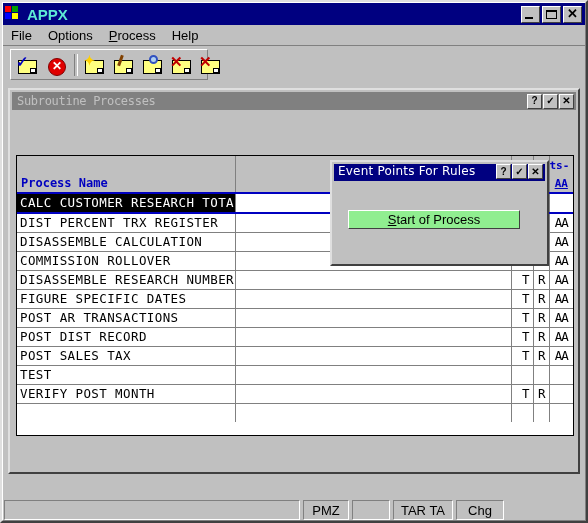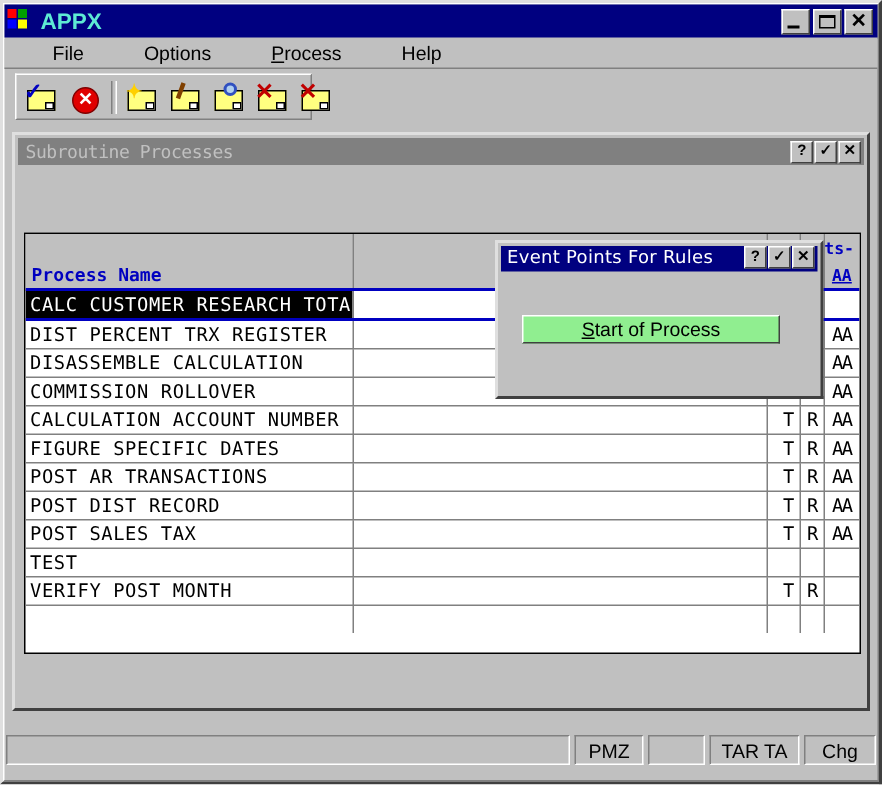--- a/index.html
+++ b/index.html
@@ -109,21 +109,20 @@
     display: flex;
     align-items: center;
     box-sizing: border-box;
     border-bottom: 1px solid #808080;
   }
   .menu-item {
     padding: 1px 8px;
     font-size: 13px;
     color: #000;
     white-space: nowrap;
-    margin-left: 24px;
   }
   .menu-item u { text-decoration: underline; }
 
   
   .toolbar {
     position: absolute;
     left: 10px; top: 49px;
     width: 198px; height: 31px;
     background: #c0c0c0;
     border-top: 1px solid #ffffff;
@@ -374,22 +373,22 @@
     font-size: 13px;
     color: #000000;
     line-height: 17px;
     font-family: "Liberation Sans", sans-serif;
   }
   .dlg-btn-green u { text-decoration: underline; }
 
   
   .statusbar {
     position: absolute;
-    left: 4px; bottom: 12px;
-    width: 580px; height: 22px;
+    left: 4px; bottom: 2px;
+    width: 500px; height: 22px;
     display: flex;
     align-items: center;
     box-sizing: border-box;
   }
   .sb-panel {
     height: 20px;
     background: #c0c0c0;
     border-top: 1px solid #808080;
     border-left: 1px solid #808080;
     border-right: 1px solid #ffffff;
@@ -537,21 +536,21 @@
               <td class="c-aa">AA</td>
             </tr>
             <tr>
               <td class="c-name">COMMISSION ROLLOVER</td>
               <td class="c-blank"></td>
               <td class="c-t"></td>
               <td class="c-r"></td>
               <td class="c-aa">AA</td>
             </tr>
             <tr>
-              <td class="c-name">CALCULATION ACCOUNT NUMBER</td>
+              <td class="c-name">DISASSEMBLE RESEARCH NUMBER</td>
               <td class="c-blank"></td>
               <td class="c-t">T</td>
               <td class="c-r">R</td>
               <td class="c-aa">AA</td>
             </tr>
             <tr>
               <td class="c-name">FIGURE SPECIFIC DATES</td>
               <td class="c-blank"></td>
               <td class="c-t">T</td>
               <td class="c-r">R</td>

